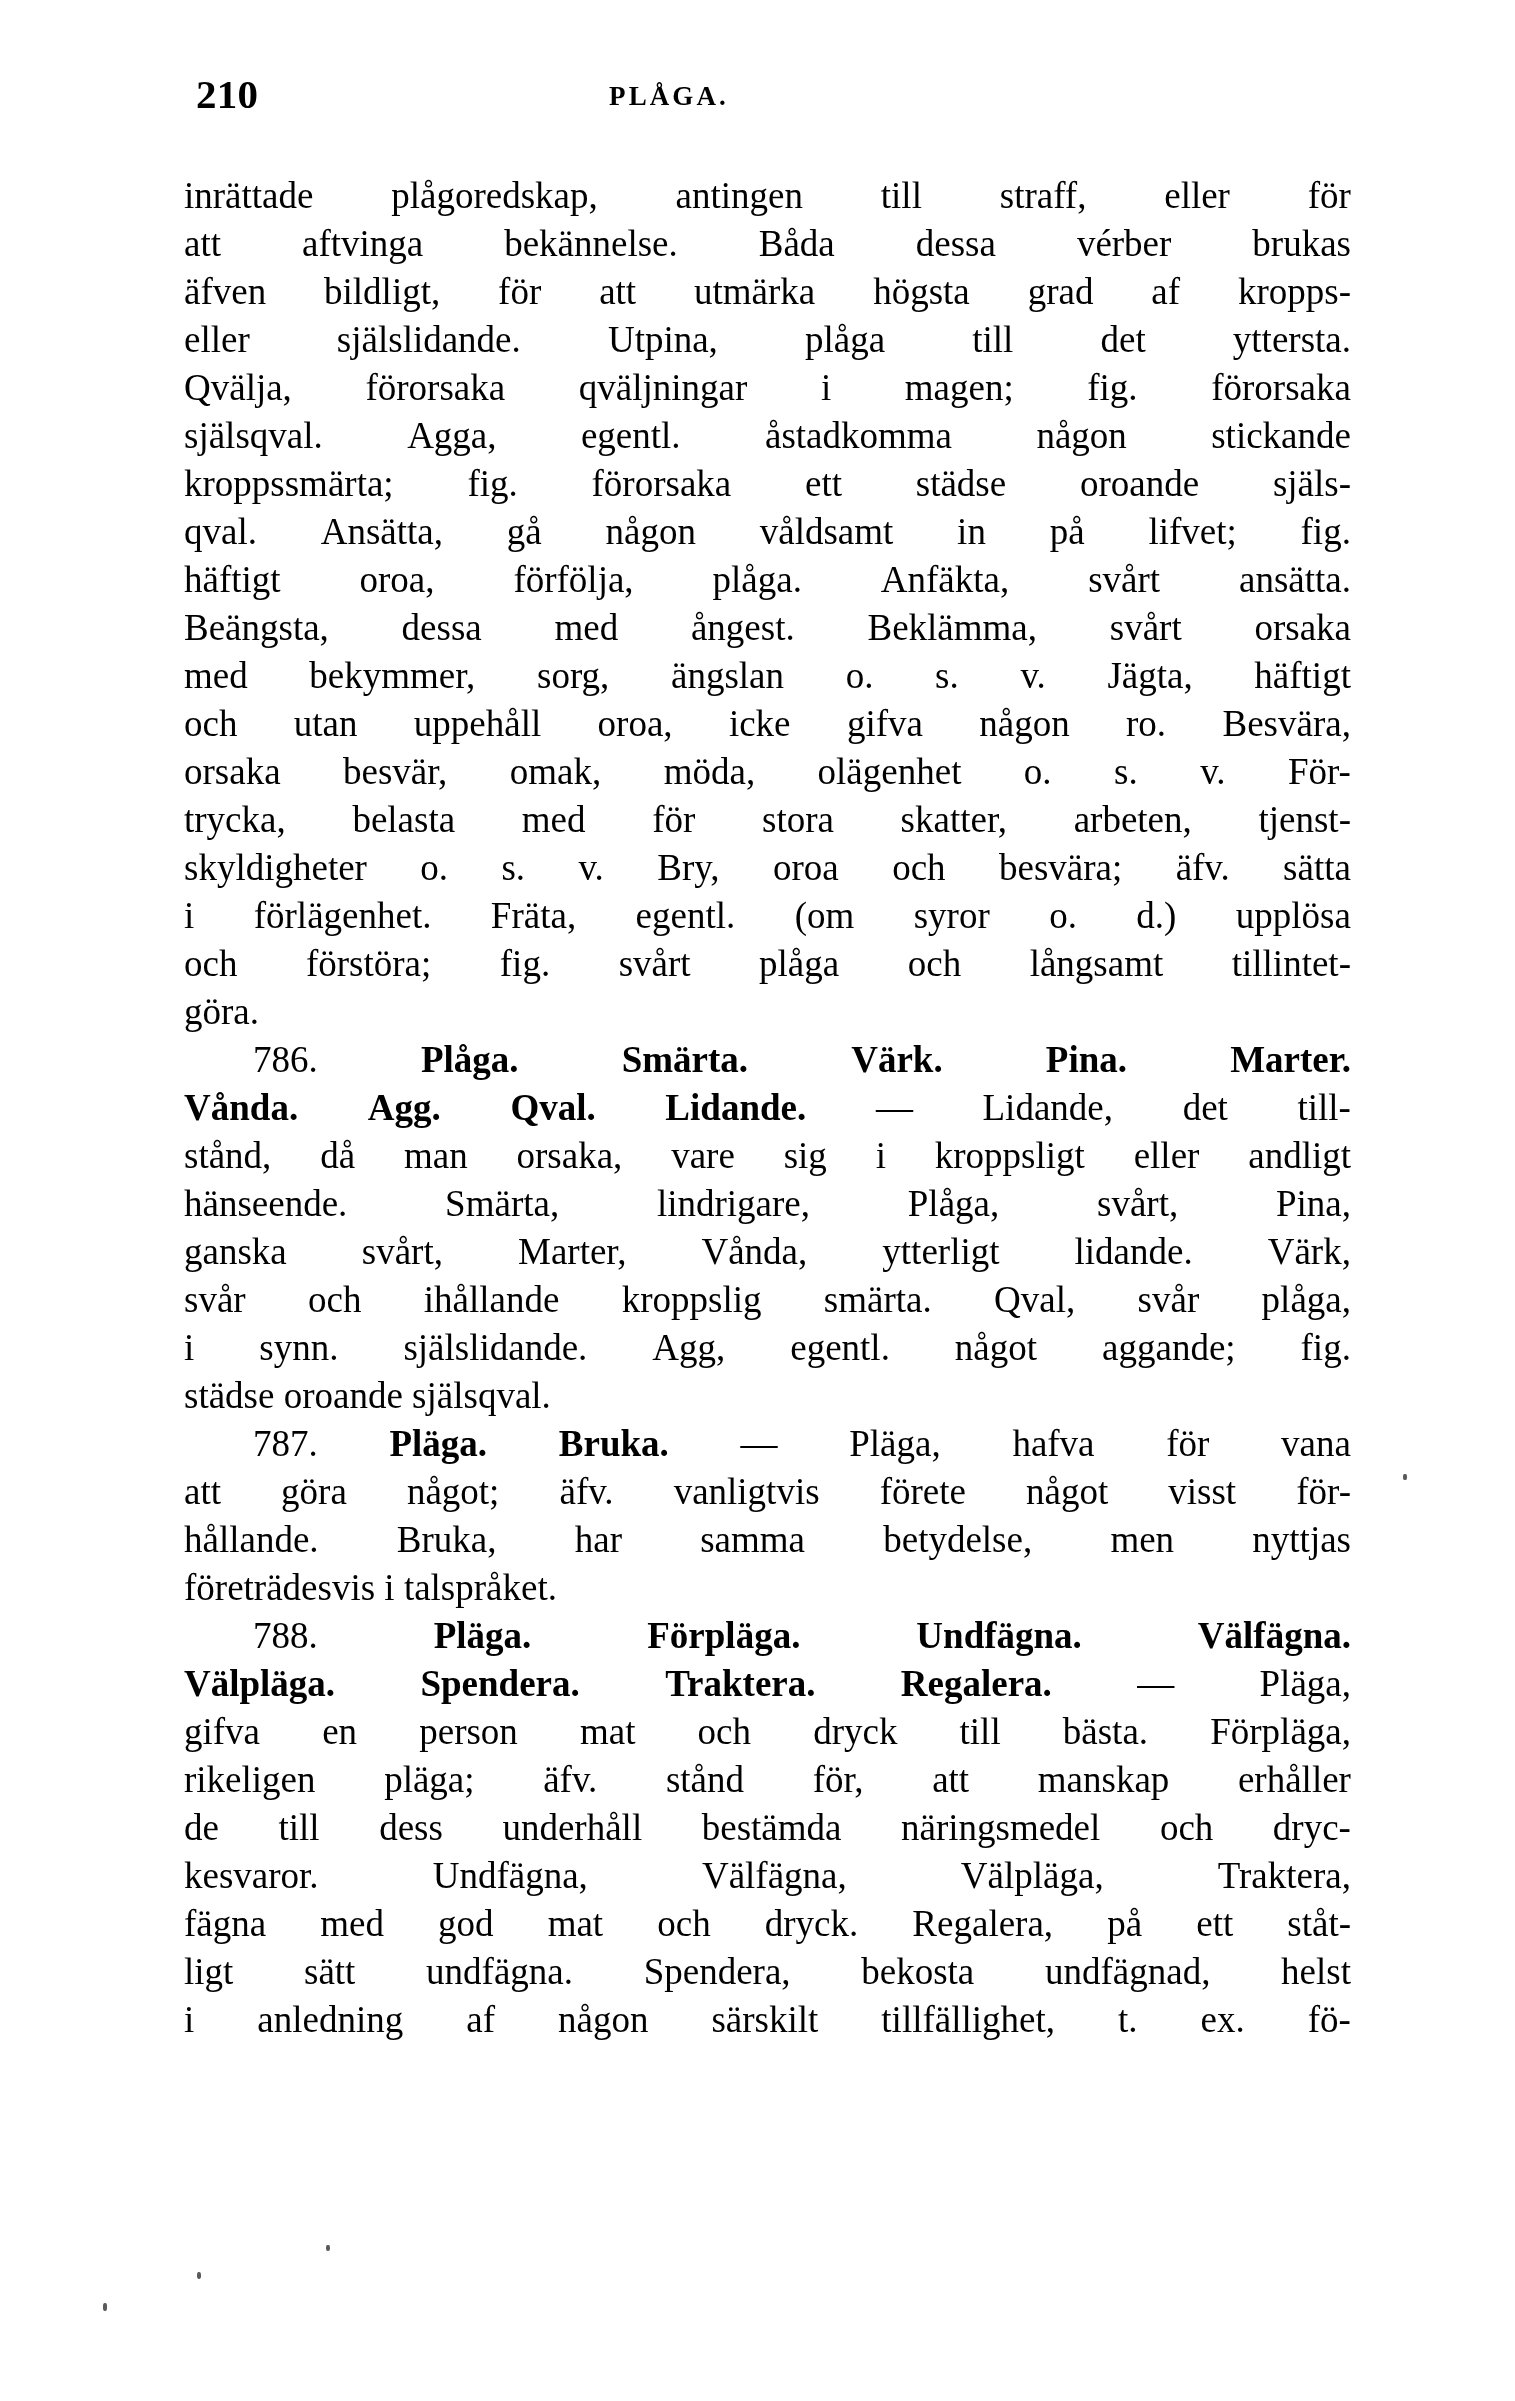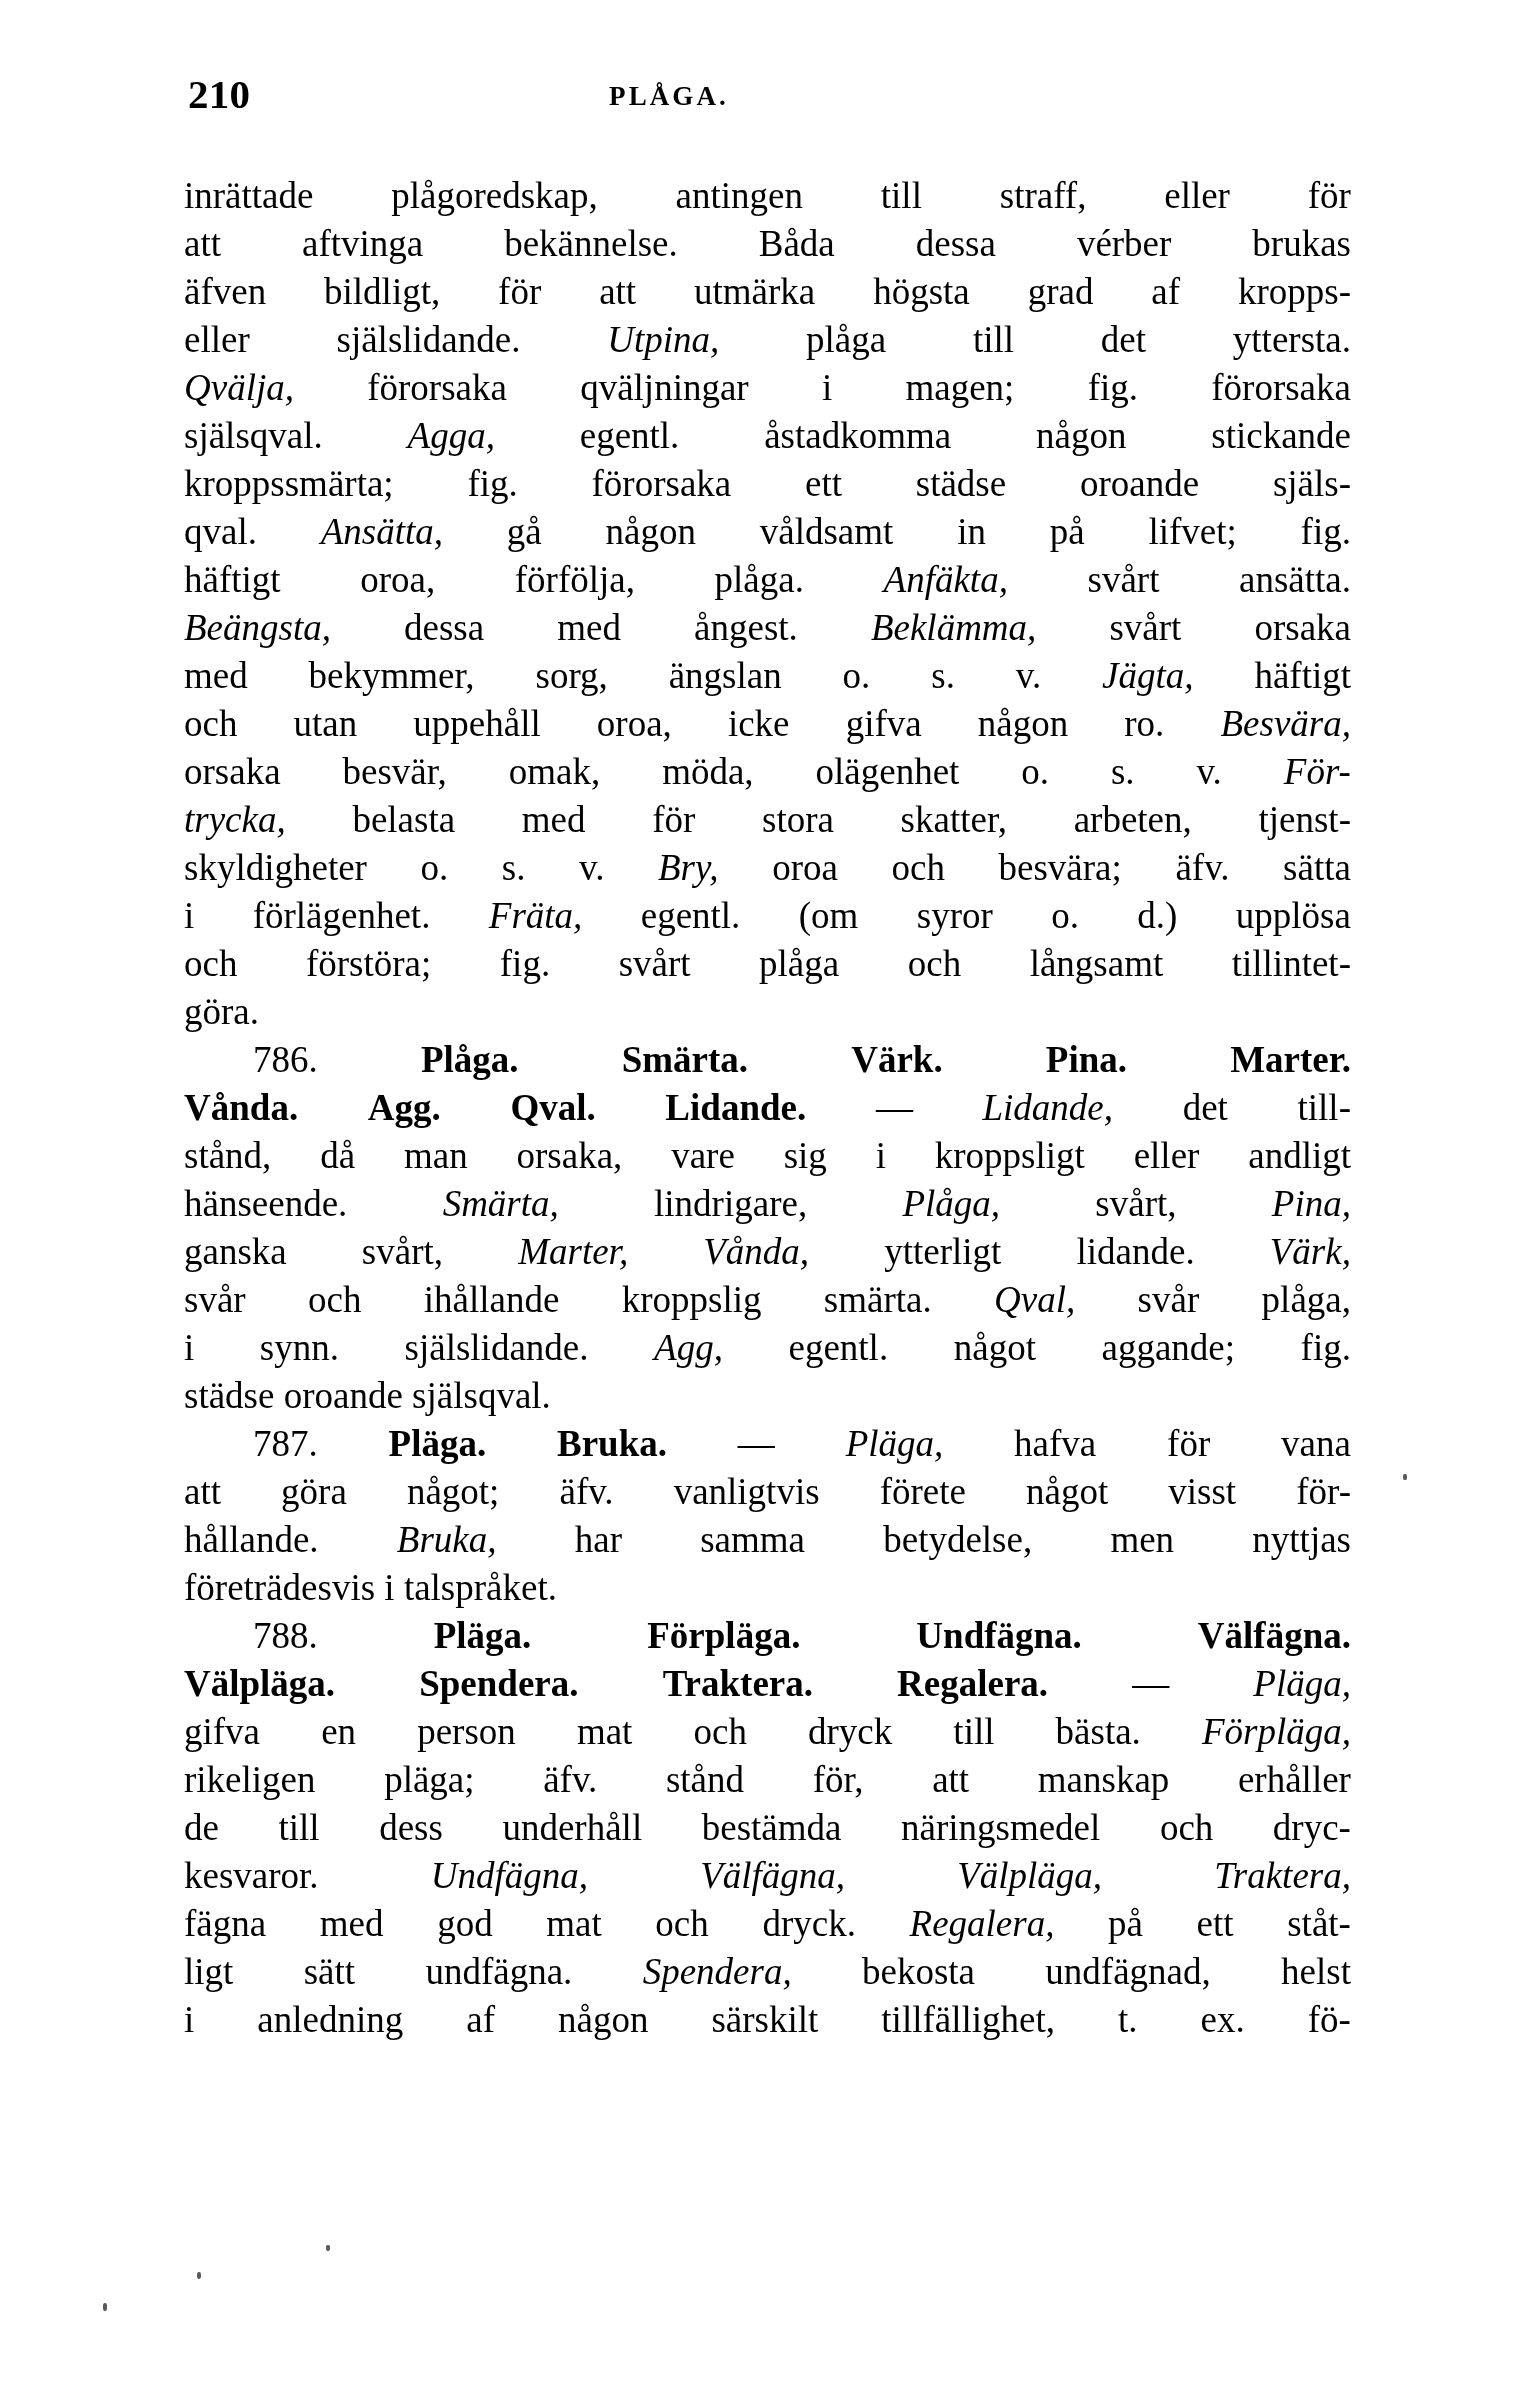--- a/index.html
+++ b/index.html
@@ -22,21 +22,21 @@
   
   .running-head {
     position: absolute;
     left: 184px;
     top: 74px;
     width: 1167px;
     height: 55px;
   }
   .folio {
     position: absolute;
-    left: 4px;
+    left: 12px;
     top: 0;
     font-size: 41px;
     font-weight: 700;
     letter-spacing: 0.3px;
     line-height: 1;
   }
   .head-word {
     position: absolute;
     left: 0;
     top: 8.6px;
@@ -73,21 +73,20 @@
   }
   .line.justify > span { display: inline-block; }
 
   .line.flush { display: block; }
 
   
   .line.indent { padding-left: 69px; }
   .line.indent.justify { padding-left: 69px; }
 
   i, .it {
-    font-style: italic;
     font-weight: 400;
   }
   b, .bd {
     font-weight: 700;
     font-style: normal;
   }
 
   
   .speck {
     position: absolute;

